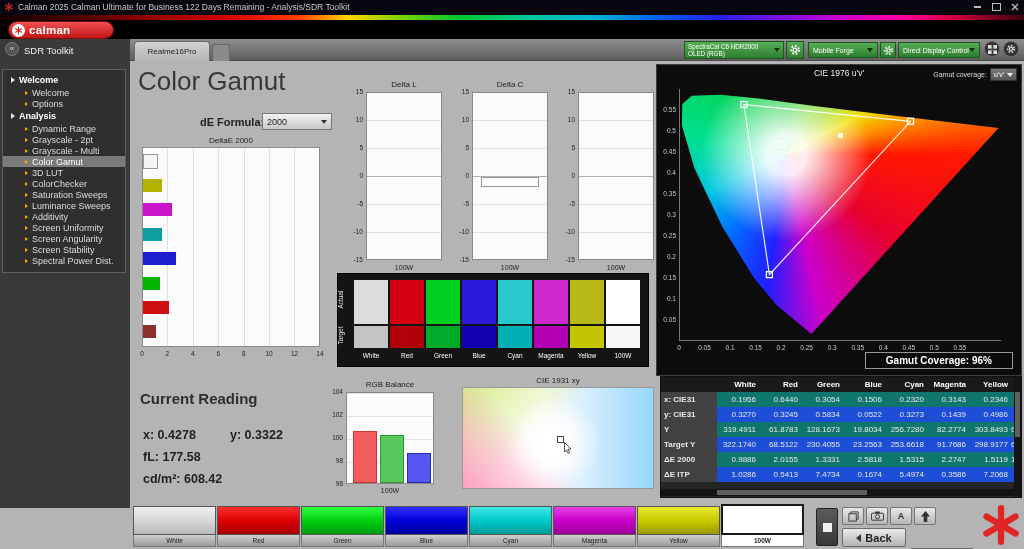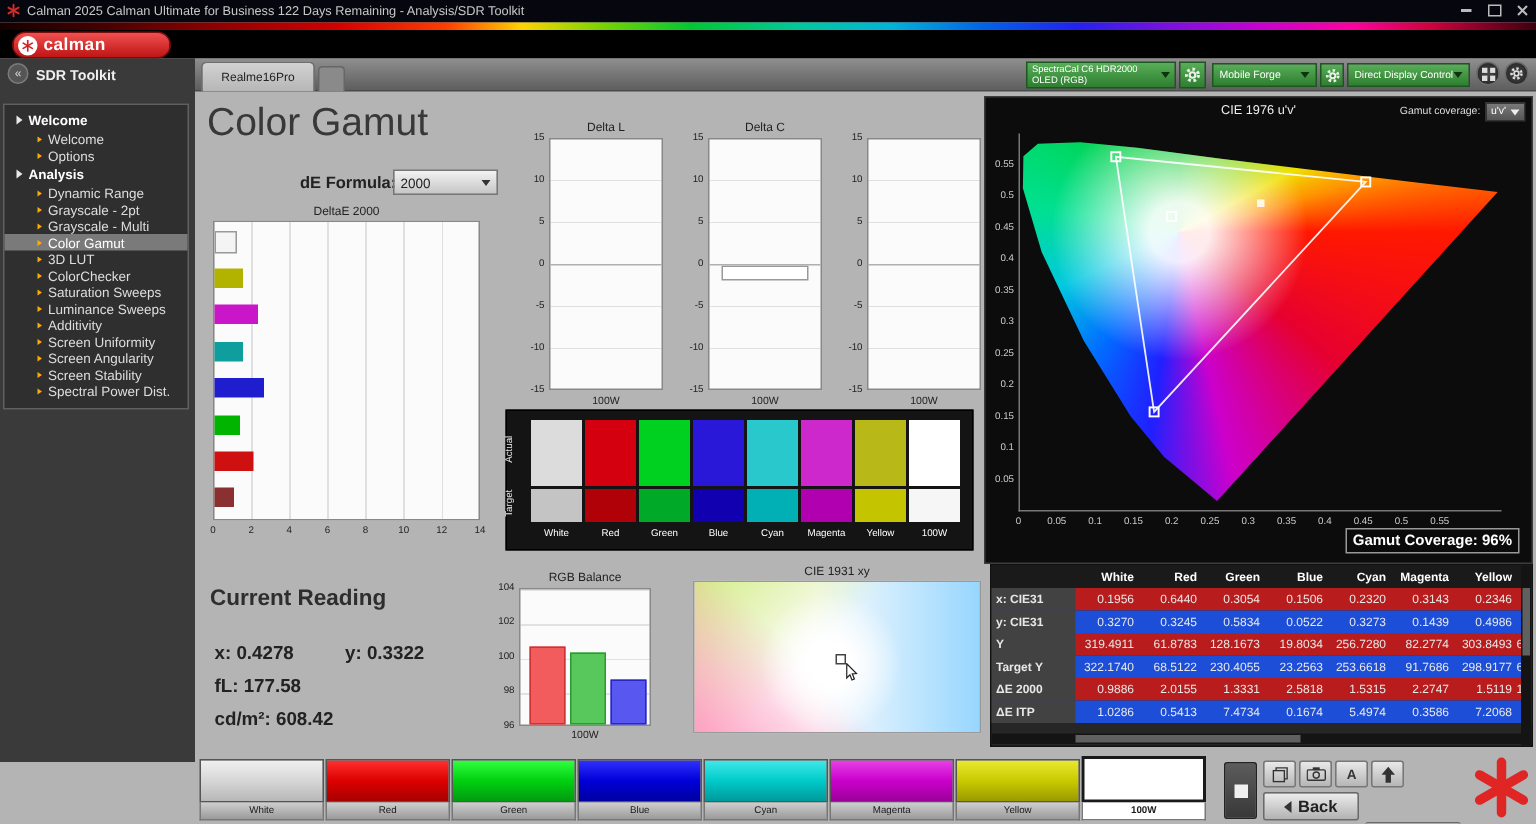--- a/index.html
+++ b/index.html
@@ -27,21 +27,21 @@
   .tabstub{position:absolute;left:82px;top:5px;width:18px;height:17px;background:#8a8a8a;border:1px solid #666;
     border-bottom:none;border-radius:3px 3px 0 0;box-sizing:border-box}
   .grn{background:linear-gradient(#58ae58,#2e7e30);border:1px solid #1d561e;color:#fff;box-sizing:border-box}
   .ddarr{width:0;height:0;border-left:3px solid transparent;border-right:3px solid transparent;border-top:4px solid #10330f}
   .roundbtn{position:absolute;width:16px;height:16px;border-radius:50%;background:radial-gradient(#4a4a4a,#1e1e1e);
     border:1px solid #6a6a6a;display:flex;align-items:center;justify-content:center;box-sizing:border-box}
   
   .sidebar{position:absolute;left:0;top:39px;width:130px;height:469px;background:#3a3a3a}
   .collapse{position:absolute;left:5px;top:3px;width:14px;height:14px;border-radius:50%;background:#555;border:1px solid #7a7a7a;
     color:#ddd;font-size:8px;line-height:12px;text-align:center;box-sizing:border-box}
-  .sbheader{position:absolute;left:24px;top:6px;font-size:9.5px;font-weight:bold;color:#f0f0f0}
+  .sbheader{position:absolute;left:24px;top:6px;font-size:9.5px;font-weight:normal;color:#f0f0f0}
   .navpanel{position:absolute;left:2px;top:30px;width:124px;background:#2f2f2f;border:1px solid #606060;padding:3px 0 6px;box-sizing:border-box}
   .navsec{display:flex;align-items:center;gap:4px;padding:2px 0 2px 8px;font-size:9px;font-weight:bold;color:#fff}
   .navitem{display:flex;align-items:center;gap:4px;padding:1px 0 1px 22px;font-size:9px;color:#ddd;height:9px}
   .navitem.sel{background:#7a7a7a;color:#fff}
   .tri-w{width:0;height:0;border-top:3px solid transparent;border-bottom:3px solid transparent;border-left:4px solid #e8e8e8}
   .tri-o{width:0;height:0;border-top:2.5px solid transparent;border-bottom:2.5px solid transparent;border-left:3.5px solid #ffaa00}
   
   .pagetitle{position:absolute;left:138px;top:66px;font-size:26px;color:#383838}
   .deform{position:absolute;left:200px;top:116px;font-size:11px;font-weight:bold;color:#222}
   .dedrop{position:absolute;left:262px;top:113px;width:70px;height:17px;background:linear-gradient(#f2f2f2,#c6c6c6);
@@ -60,35 +60,35 @@
   .rot{position:absolute;transform:rotate(-90deg);transform-origin:center;font-size:6.5px;color:#e8e8e8}
   
   .ciep{position:absolute;left:656px;top:64px;width:366px;height:312px;background:#0c0c0c;border:1px solid #3c3c3c;box-sizing:border-box}
   .cie-ticks-x span{width:20px;text-align:center;font-size:6.5px;color:#ccc}
   .cie-ticks-y span{font-size:6.5px;color:#ccc;height:8px;line-height:8px}
   .horseshoe{position:absolute;left:0;top:0;width:322px;height:252px;
     clip-path:polygon(40.8% 97.2%,29.8% 85.5%,22.9% 74.8%,13.2% 54.8%,4.5% 31.4%,0.6% 14.5%,0.7% 6%,3.7% 2.7%,12.5% 2.3%,24.3% 3.8%,41.6% 6.7%,64.1% 10.2%,82.5% 13%,98.9% 15.5%);
     background:radial-gradient(circle at 33% 26%,rgba(255,255,255,.92) 0 7%,rgba(255,255,255,0) 30%),
     conic-gradient(from 0deg at 33% 26%,#00c820 0deg,#9cd800 45deg,#f0e000 62deg,#ff9000 75deg,#ff1800 90deg,#e60030 130deg,#cc00cc 168deg,#2020ff 188deg,#0070ff 215deg,#00c8e0 245deg,#00e090 280deg,#00d040 330deg,#00c820 360deg)}
   .covbox{position:absolute;right:8px;bottom:6px;border:1px solid #999;background:rgba(10,10,10,.6);
-    color:#fff;font-weight:bold;font-size:10px;padding:2px 4px}
+    color:#fff;font-weight:bold;font-size:10px;padding:2px 20px}
   .covdd{display:flex;align-items:center;gap:3px;background:linear-gradient(#7a7a7a,#555);border:1px solid #333;
     color:#fff;font-size:7px;height:13px;padding:0 3px;box-sizing:border-box}
   
   .reading h3{position:absolute;left:140px;top:390px;font-size:15px;color:#2e2e2e;margin:0}
   .rv{position:absolute;font-size:12.5px;font-weight:bold;color:#222}
   
   .tblp{position:absolute;left:660px;top:376px;width:362px;height:122px;background:#262626;border:1px solid #111;
     box-sizing:border-box;overflow:hidden;font-size:8px;color:#e8e8e8}
   .trow{display:flex;height:15px}
   .tc{flex:0 0 42px;width:42px;line-height:15px;text-align:right;padding-right:3px;box-sizing:border-box;overflow:hidden;white-space:nowrap}
   .tl{flex:0 0 56px;width:56px;line-height:15px;text-align:left;padding-left:3px;box-sizing:border-box;font-weight:bold;background:#424242;overflow:hidden;white-space:nowrap}
   .thead{background:#1a1a1a;font-weight:bold;color:#fff}
   .thead .tl{background:#1a1a1a}
-  .r-a{background:#b91c1c}.r-b{background:#1d4ed8}
+  .r-a{background:#0f766e}.r-b{background:#1d4ed8}
   
   .bswatch{width:83px;display:flex;flex-direction:column}
   .bswatch .blk{height:29px;border:1px solid #555;box-sizing:border-box}
   .bswatch .lab{height:12px;line-height:12px;font-size:6.5px;color:#1a1a1a;text-align:center;
     background:linear-gradient(#cfcfcf,#9a9a9a);border:1px solid #777;border-top:none;box-sizing:border-box}
   .bswatch.sel .blk{height:31px;margin-top:-2px;border:2px solid #1a1a1a;background:#fff}
   .bswatch.sel .lab{background:#fff;font-weight:bold}
   .navbtn{position:absolute;width:64px;height:19px;background:linear-gradient(#ececec,#b2b2b2);border:1px solid #6a6a6a;
     border-radius:2px;display:flex;align-items:center;justify-content:center;gap:4px;font-size:11px;font-weight:bold;color:#222;box-sizing:border-box}
   .sbtn{width:22px;height:18px;background:linear-gradient(#e8e8e8,#b6b6b6);border:1px solid #777;border-radius:2px;

